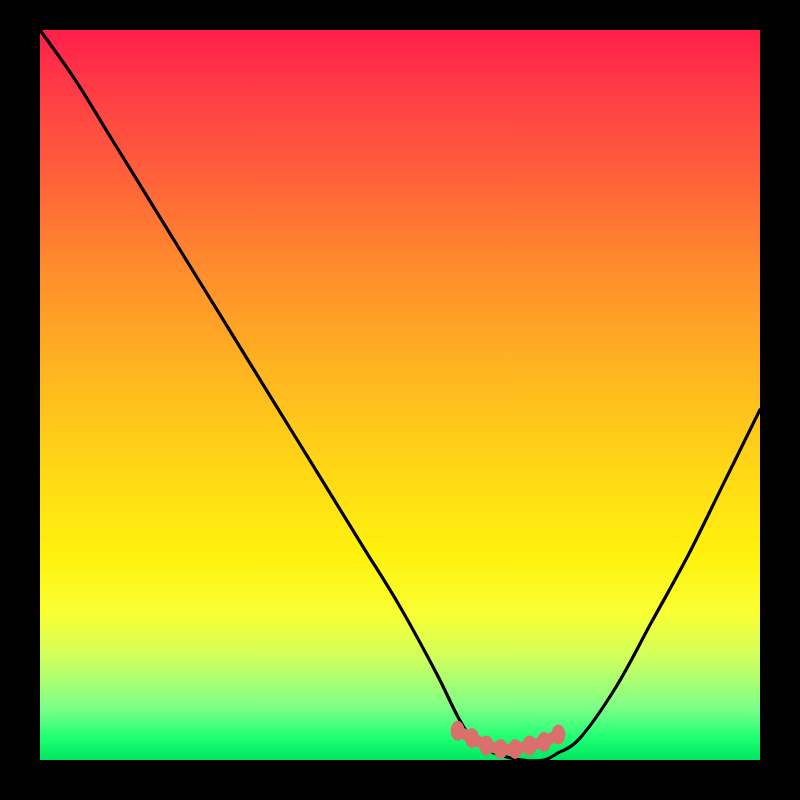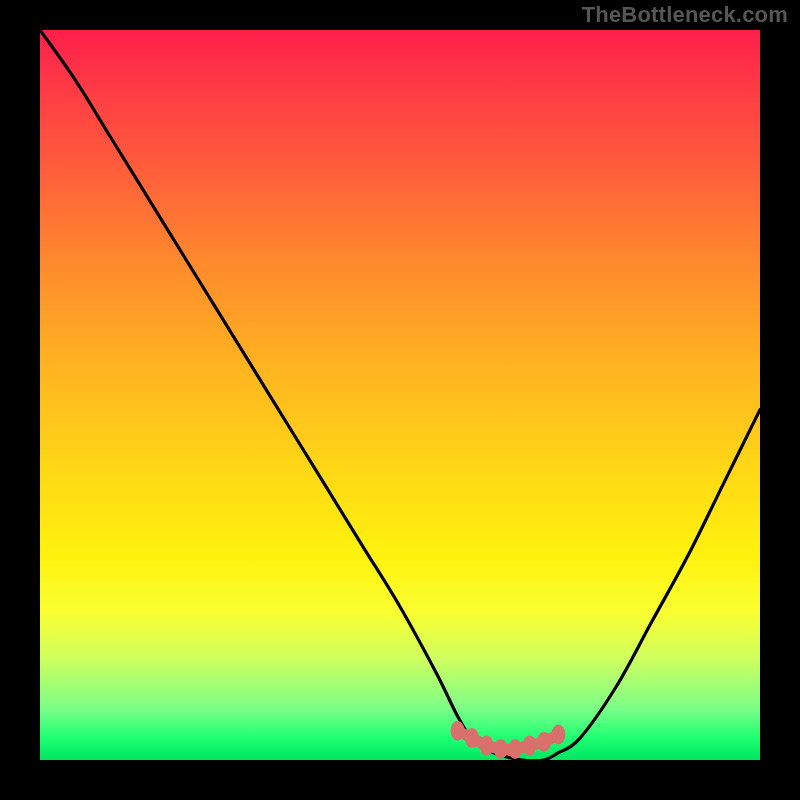--- a/index.html
+++ b/index.html
@@ -63,21 +63,20 @@
     top: 0;
     width: 100%;
     height: 100%;
     overflow: visible;
   }
 </style>
 </head>
 <body>
 
 <div class="frame">
-  <div class="watermark">TheBottleneck.com</div>
 
   <div class="plot">
     <div class="gradient"></div>
     <svg class="curve" viewBox="0 0 720 730" preserveAspectRatio="none">
       <path id="bottleneck-path" fill="none" stroke="#000" stroke-width="3.2" stroke-linecap="round" d="M 0.0 0.0 C 6.5 9.2, 23.0 31.4, 36.0 51.1 C 49.0 70.8, 59.0 88.5, 72.0 109.5 C 85.0 130.5, 95.0 146.9, 108.0 167.9 C 121.0 188.9, 131.0 205.3, 144.0 226.3 C 157.0 247.3, 167.0 263.7, 180.0 284.7 C 193.0 305.7, 203.0 322.1, 216.0 343.1 C 229.0 364.1, 239.0 380.5, 252.0 401.5 C 265.0 422.5, 275.0 438.9, 288.0 459.9 C 301.0 480.9, 311.0 497.3, 324.0 518.3 C 337.0 539.3, 347.0 554.4, 360.0 576.7 C 373.0 599.0, 385.6 622.7, 396.0 642.4 C 406.4 662.1, 411.1 674.4, 417.6 686.2 C 424.1 698.0, 425.5 701.5, 432.0 708.1 C 438.5 714.7, 444.5 718.8, 453.6 722.7 C 462.7 726.6, 473.3 728.7, 482.4 730.0 C 491.5 731.3, 497.5 731.3, 504.0 730.0 C 510.5 728.7, 511.9 726.6, 518.4 722.7 C 524.9 718.8, 529.6 719.9, 540.0 708.1 C 550.4 696.3, 563.0 678.0, 576.0 657.0 C 589.0 636.0, 599.0 615.0, 612.0 591.3 C 625.0 567.6, 635.0 550.6, 648.0 525.6 C 661.0 500.6, 671.0 478.9, 684.0 452.6 C 697.0 426.3, 713.5 392.7, 720.0 379.6"></path>
       <g id="marker-group">
           <path d="M 417.6 700.8 C 420.2 702.1, 426.8 705.5, 432.0 708.1 C 437.2 710.7, 441.2 713.4, 446.4 715.4 C 451.6 717.4, 455.6 718.4, 460.8 719.0 C 466.0 719.7, 470.0 719.7, 475.2 719.0 C 480.4 718.4, 484.4 716.7, 489.6 715.4 C 494.8 714.1, 498.8 713.7, 504.0 711.8 C 509.2 709.8, 515.8 705.8, 518.4 704.5" fill="none" stroke="#d9706c" stroke-width="11" stroke-linecap="round"></path>
           <ellipse cx="417.6" cy="700.8" rx="7" ry="10" fill="#d9706c"></ellipse>
           <ellipse cx="432.0" cy="708.1" rx="7" ry="10" fill="#d9706c"></ellipse>
           <ellipse cx="446.4" cy="715.4" rx="7" ry="10" fill="#d9706c"></ellipse>

